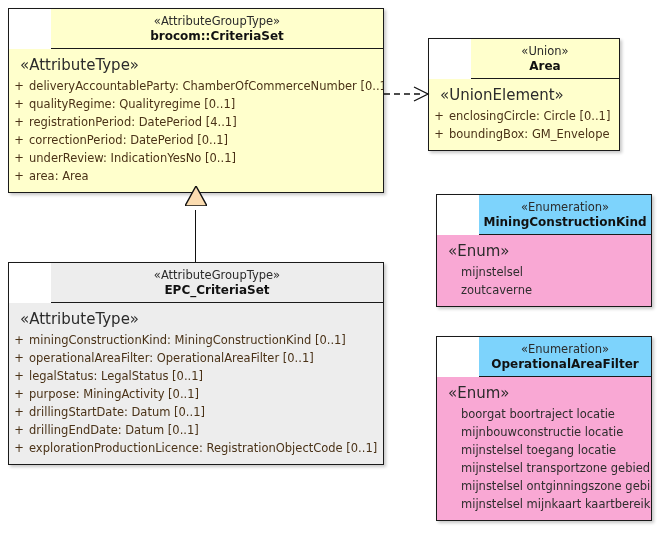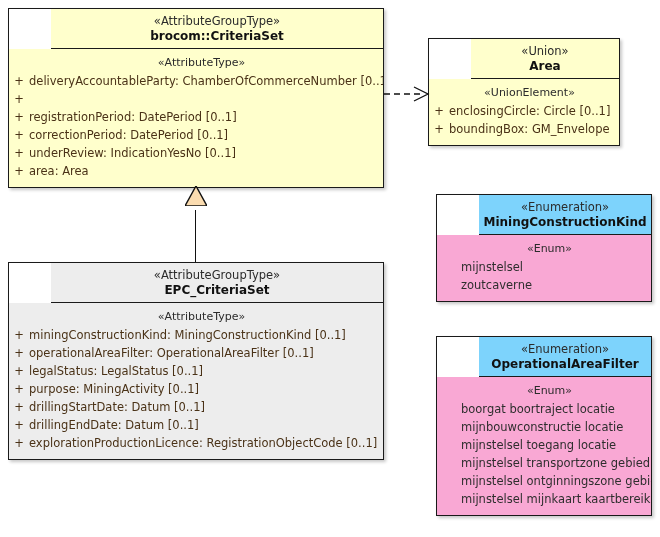--- a/index.html
+++ b/index.html
@@ -43,25 +43,24 @@
     font-size: 12px;
     font-weight: bold;
     color: #111111;
     white-space: nowrap;
   }
   .uml-body {
     box-sizing: border-box;
     padding: 7px 0 7px 0;
   }
   .compartment-stereotype {
-    font-size: 11px;
+    font-size: 15px;
     color: #2b2b2b;
     padding: 0 0 3px 11px;
     white-space: nowrap;
-    text-align: center;
   }
 
   
   .attr {
     display: flex;
     align-items: baseline;
     font-size: 11.5px;
     line-height: 18px;
     white-space: nowrap;
     color: #4a3217;
@@ -147,24 +146,25 @@
   </div>
   <div class="uml-body">
     <div class="compartment-stereotype">«AttributeType»</div>
 
     <div class="attr">
       <span class="vis">+</span>
       <span class="sig">deliveryAccountableParty: ChamberOfCommerceNumber [0..1]</span>
     </div>
     <div class="attr">
       <span class="vis">+</span>
-    </div>
-    <div class="attr">
-      <span class="vis">+</span>
-      <span class="sig">registrationPeriod: DatePeriod [0..1]</span>
+      <span class="sig">qualityRegime: Qualityregime [0..1]</span>
+    </div>
+    <div class="attr">
+      <span class="vis">+</span>
+      <span class="sig">registrationPeriod: DatePeriod [4..1]</span>
     </div>
     <div class="attr">
       <span class="vis">+</span>
       <span class="sig">correctionPeriod: DatePeriod [0..1]</span>
     </div>
     <div class="attr">
       <span class="vis">+</span>
       <span class="sig">underReview: IndicationYesNo [0..1]</span>
     </div>
     <div class="attr">

